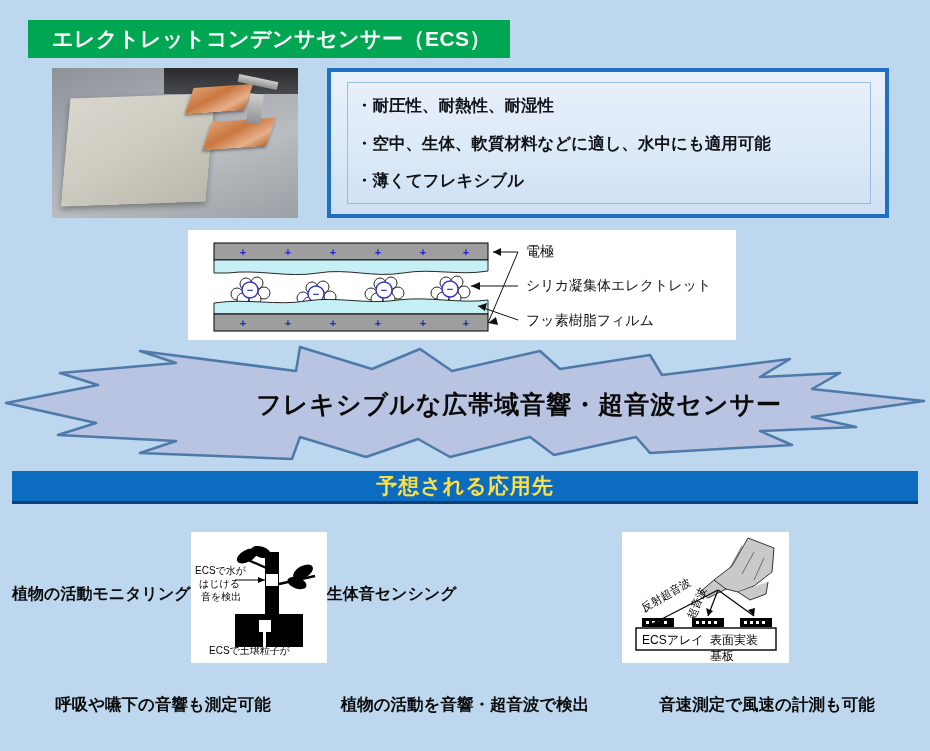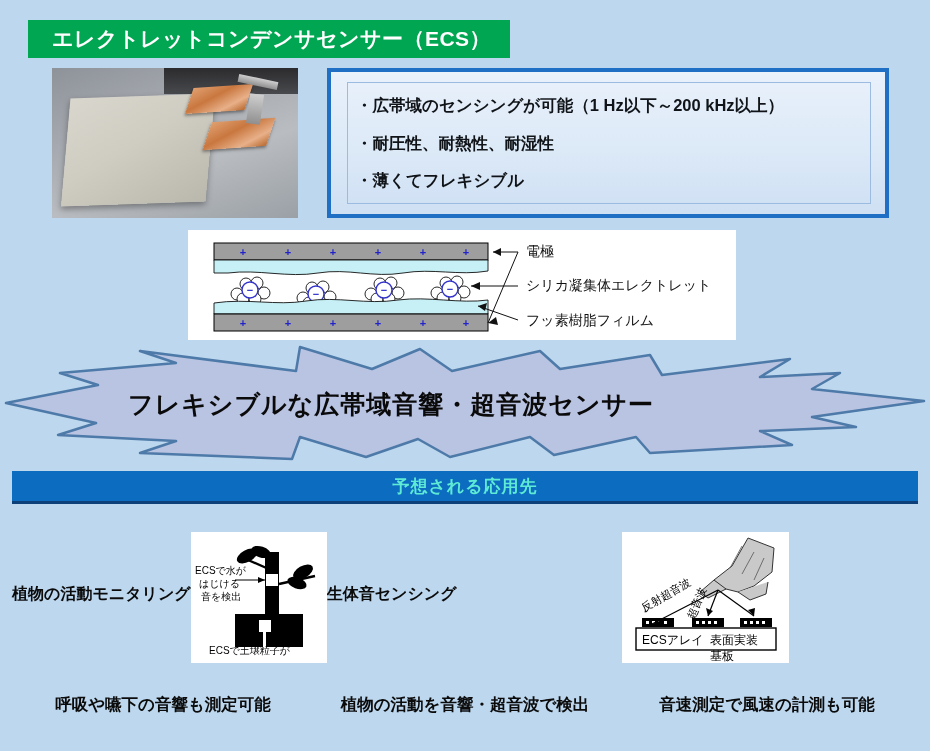--- a/index.html
+++ b/index.html
@@ -133,21 +133,21 @@
     width: 930px;
     height: 118px;
   }
   .burst svg { display: block; }
   .burst .burst-label {
     position: absolute;
     left: 0; top: 0;
     width: 782px; height: 118px;
     display: flex;
     align-items: center;
-    justify-content: center;
+    justify-content: flex-end;
     font-size: 25px;
     font-weight: bold;
     color: #0a0a0a;
     letter-spacing: 1px;
     pointer-events: none;
   }
 
   
   .apps-header {
     position: absolute;
@@ -156,22 +156,22 @@
     width: 906px;
     height: 33px;
     background: #0b6cc0;
     border-bottom: 3px solid #0d3f78;
     display: flex;
     align-items: center;
     justify-content: center;
     box-sizing: border-box;
   }
   .apps-header .label {
-    color: #5eead4;
-    font-size: 17px;
+    color: #fde047;
+    font-size: 21px;
     font-weight: bold;
     letter-spacing: 1px;
   }
 
   .apps-row {
     position: absolute;
     left: 12px;
     top: 510px;
     width: 906px;
     height: 175px;
@@ -229,22 +229,22 @@
     <div class="dark-strip"></div>
     <div class="plate"></div>
     <div class="tab tab1"></div>
     <div class="tab tab2"></div>
     <div class="wire wire1"></div>
     <div class="wire wire2"></div>
   </div>
 
   <div class="features">
     <div class="inner">
-      <div class="bullet">・広帯域のセンシングが可能（1 Hz以下～200 kHz以上）</div>
       <div class="bullet">・耐圧性、耐熱性、耐湿性</div>
+      <div class="bullet">・空中、生体、軟質材料などに適し、水中にも適用可能</div>
       <div class="bullet">・薄くてフレキシブル</div>
     </div>
   </div>
 
   <div class="diagram">
     <svg width="548" height="110" viewBox="0 0 548 110" xmlns="http://www.w3.org/2000/svg">
 
       <rect x="26" y="13" width="274" height="17" fill="#9e9e9e" stroke="#000" stroke-width="1"></rect>
       <g fill="#2222cc" font-size="11" font-weight="bold" font-family="'Liberation Sans',sans-serif" text-anchor="middle">
         <text x="55" y="26">+</text>

